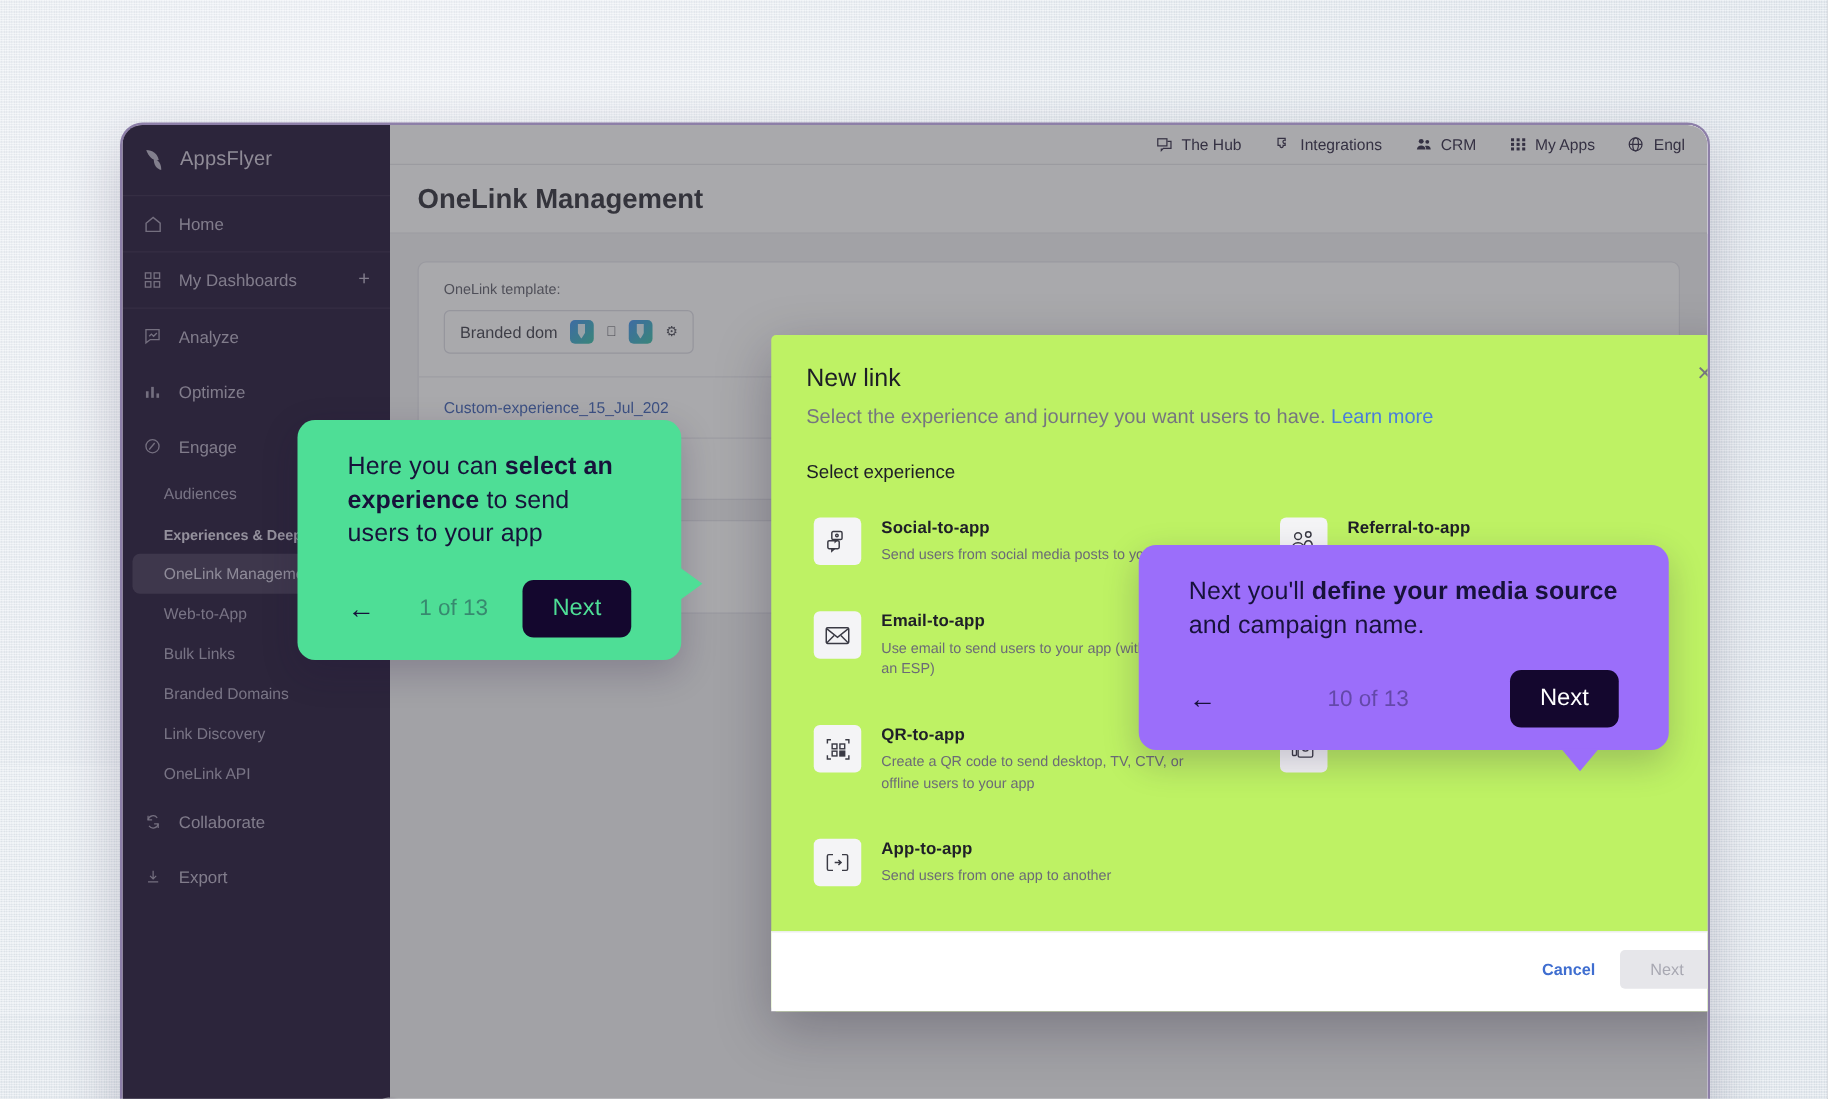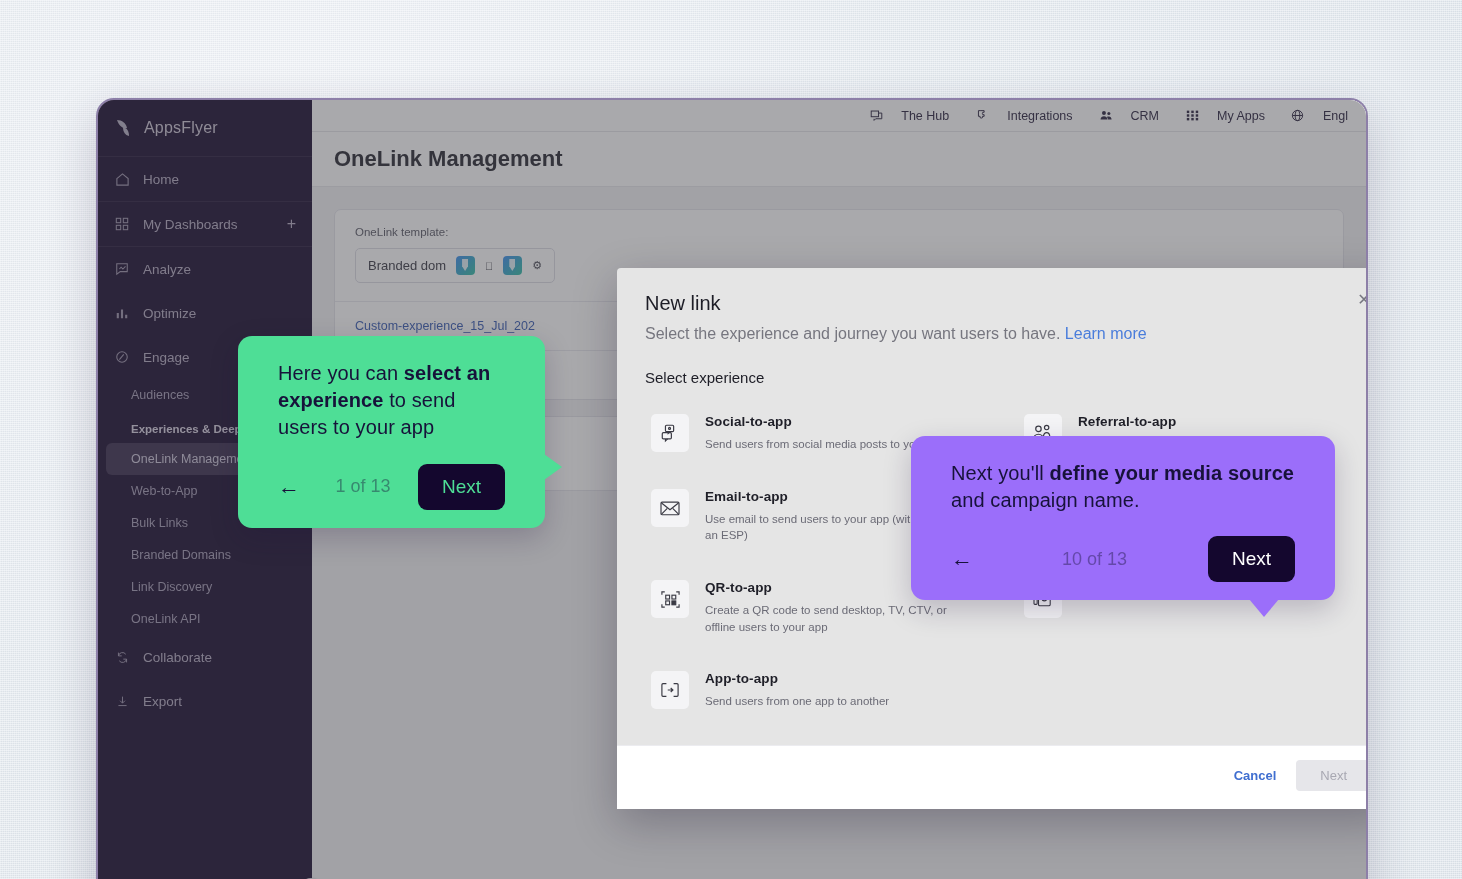--- a/index.html
+++ b/index.html
@@ -68,21 +68,21 @@
     box-shadow:0 1px 3px rgba(0,0,0,.25);
   }
 
   
   .main { position:absolute; left:214px; right:0; top:0; bottom:0; background:#f3f3f5; }
   .topnav {
     height:32px; background:#fff; border-bottom:1px solid #e6e6ea;
     display:flex; align-items:center; justify-content:flex-end; gap:26px; padding-right:18px;
     font-size:12.5px; color:#2c2540;
   }
-  .topnav .tn-item { display:flex; align-items:center; gap:18px; cursor:pointer; white-space:nowrap; }
+  .topnav .tn-item { display:flex; align-items:center; gap:7px; cursor:pointer; white-space:nowrap; }
   .topnav .tn-ico { width:14px; height:14px; display:flex; align-items:center; justify-content:center; }
   .page-head {
     height:55px; background:#fff; display:flex; align-items:center; padding:0 22px;
     border-bottom:1px solid #e8e8ec;
   }
   .page-title { font-size:22px; color:#2a2a33; }
   .content { padding:22px; }
   .panel { background:#fff; border:1px solid #e4e4ea; border-radius:7px; }
   .panel-top { padding:16px 20px 18px; }
   .panel-label { font-size:11.5px; color:#5c5c68; margin-bottom:10px; }
@@ -96,21 +96,21 @@
     display:inline-block; position:relative; }
   .app-badge::after{ content:""; position:absolute; left:6px; top:3px; width:6px; height:12px;
     background:#ffffff; clip-path: polygon(0 0,100% 0,100% 60%,50% 100%,0 60%); opacity:.85;}
   .os-dot { font-size:11px; color:#4a4a55; }
   .row-line { border-top:1px solid #eaeaee; padding:17px 20px; font-size:12.5px; color:#3b5fb5; }
   .blank-panel { margin-top:16px; height:75px; background:#fff; border:1px solid #e4e4ea; border-radius:7px; }
 
   
   .modal {
     position:absolute; left:519px; top:168px; width:780px; height:541px;
-    background:#e5e5e5; border-radius:4px; z-index:60;
+    background:#bef264; border-radius:4px; z-index:60;
     box-shadow: 0 14px 44px rgba(20,15,40,.28);
     display:flex; flex-direction:column;
   }
   .modal-head { padding:24px 28px 0 28px; position:relative; }
   .modal-title { font-size:20px; color:#1d1d26; font-weight:normal; }
   .modal-sub { font-size:16px; color:#76767f; margin-top:10px; }
   .modal-sub a { color:#4a7ddb; text-decoration:none; }
   .modal-close {
     position:absolute; right:22px; top:20px; width:22px; height:22px;
     display:flex; align-items:center; justify-content:center;

